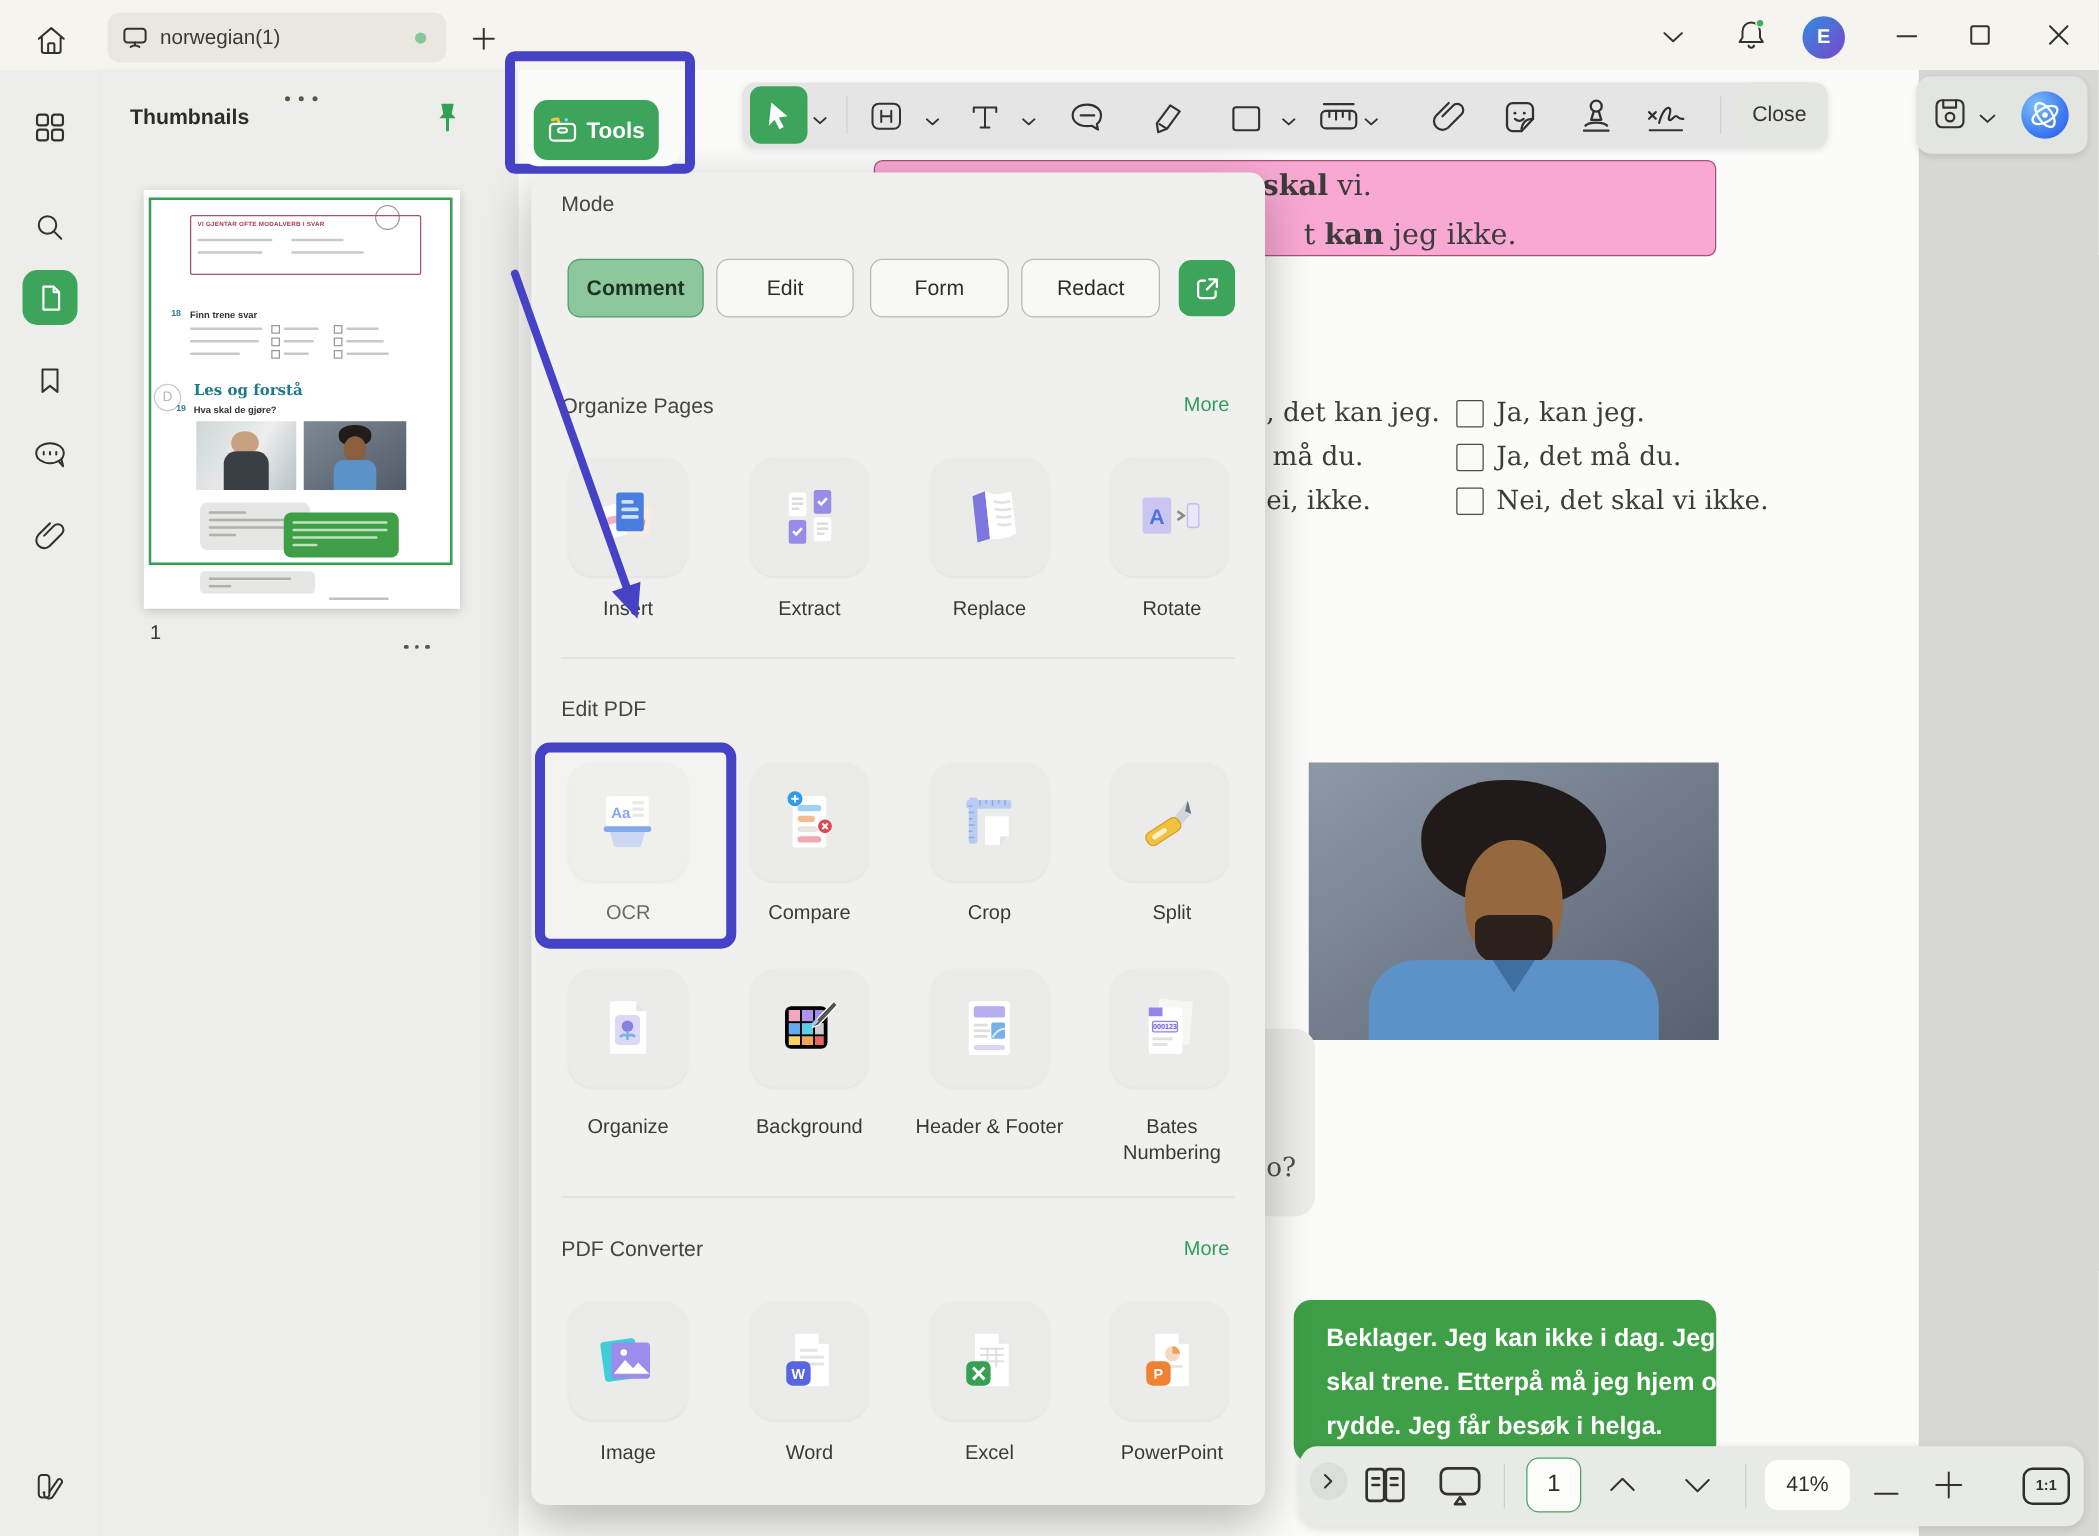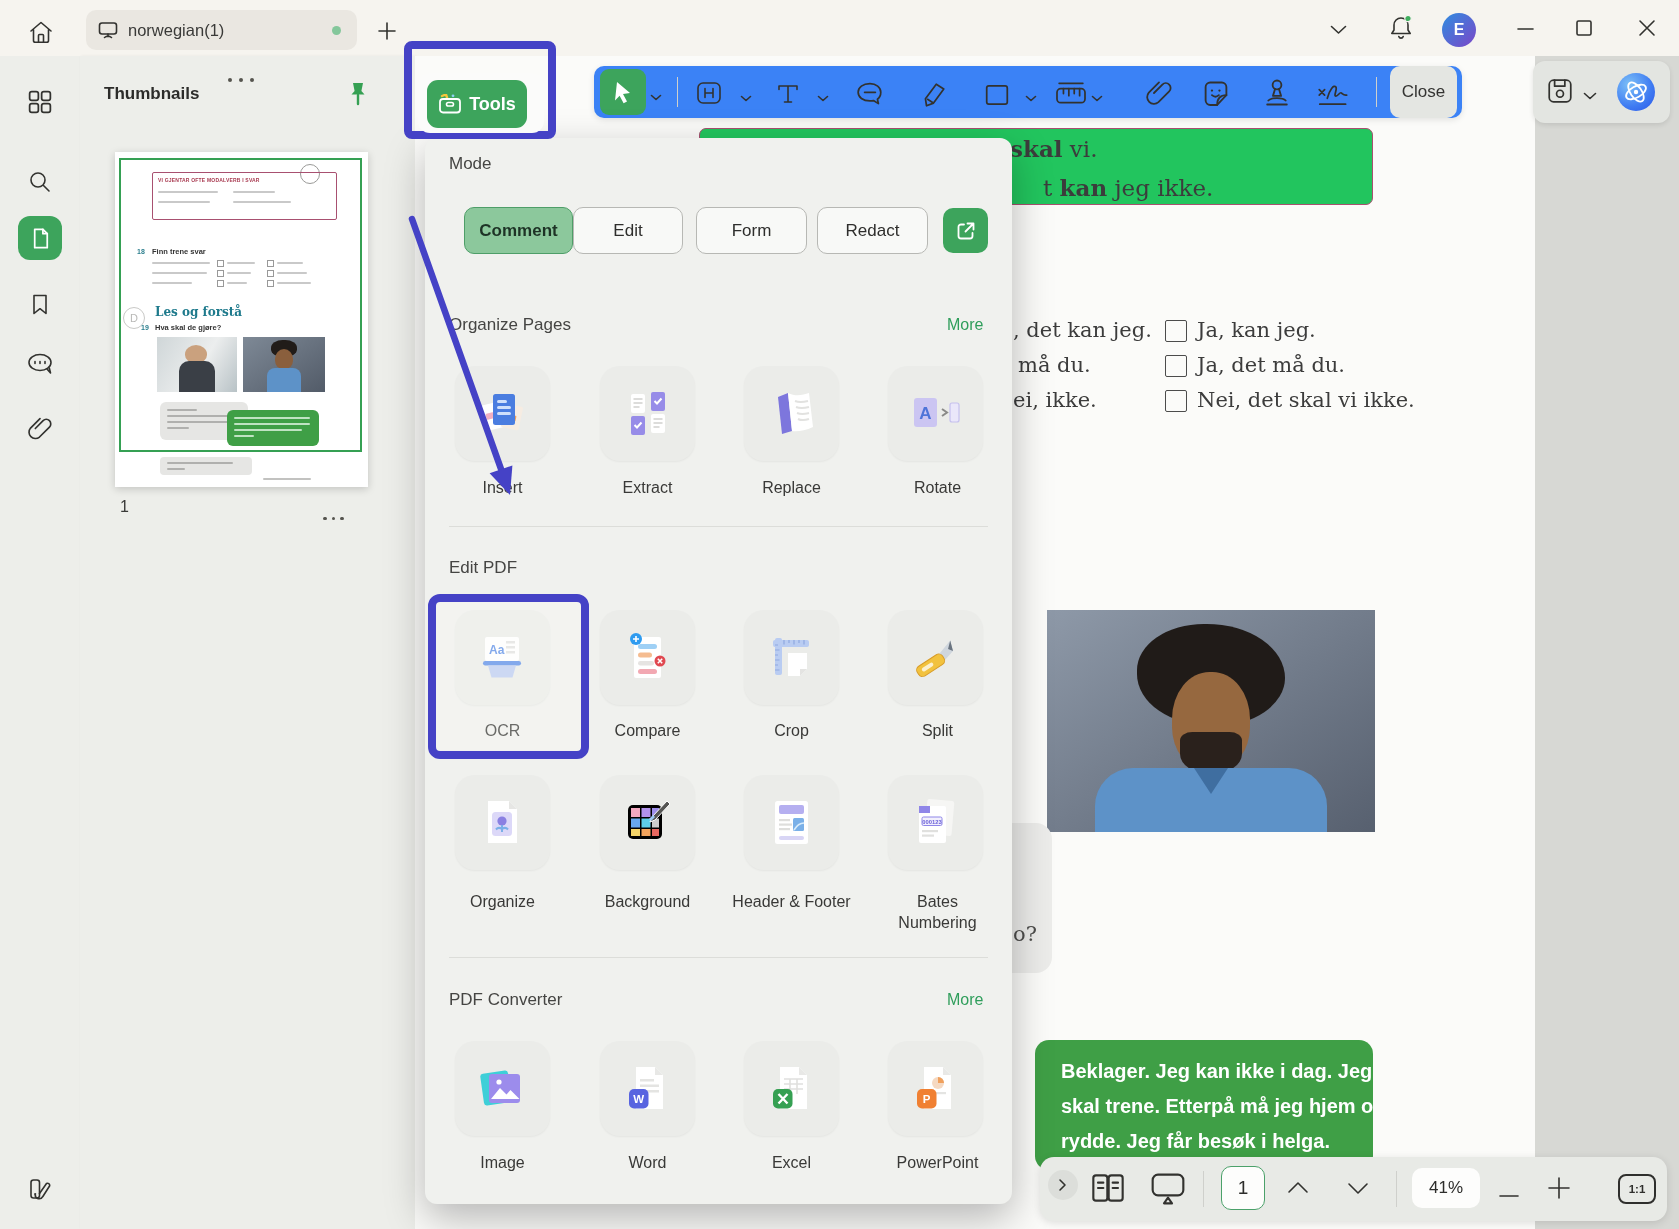--- a/index.html
+++ b/index.html
@@ -25,31 +25,31 @@
   .rail-active{background:#3da45c;}
   .handle-dot{width:4px;height:4px;border-radius:50%;background:#55544f;display:inline-block;margin-right:7px;}
   .panel-title{font-size:17px;font-weight:bold;color:#2c2c2a;}
   .thumb-card{left:35px;top:96px;width:253px;height:335px;background:#fff;box-shadow:0 2px 8px rgba(0,0,0,.18);}
   .thumb-border{position:absolute;left:4px;top:6px;width:243px;height:294px;border:2.5px solid #35a053;box-sizing:border-box;}
   .tl{position:absolute;background:#c9c9c9;height:2px;border-radius:1px;}
 
   
   .docpage{left:415px;top:56px;width:1120px;height:1173px;background:#fbfbf9;}
   .serif{font-family:"DejaVu Serif","Liberation Serif",serif;color:#3c3c3c;}
-  .refbox{left:699px;top:128px;width:674px;height:77px;border:1.6px solid #a85070;border-radius:7px;box-sizing:border-box;background:#22c55e;}
+  .refbox{left:699px;top:128px;width:674px;height:77px;border:1.6px solid #a85070;border-radius:7px;box-sizing:border-box;background:#f9a8d4;}
   .ansrow{font-size:21px;}
   .chk{width:22px;height:22px;border:1.6px solid #4c4c4c;border-radius:2px;box-sizing:border-box;background:#fbfbf9;}
   .photo{left:1047px;top:610px;width:328px;height:222px;background:linear-gradient(145deg,#8e99a8,#57606f);overflow:hidden;}
   .gbubble{left:890px;top:823px;width:162px;height:150px;background:#ececea;border-radius:16px;}
   .greenbubble{left:1035px;top:1040px;width:338px;height:130px;background:#3f9f46;border-radius:14px;
                overflow:hidden;box-sizing:border-box;padding:14px 24px 0 26px;}
   .greenbubble div{color:#fff;font-size:20px;font-weight:bold;line-height:35px;white-space:nowrap;}
 
   
-  .toolbar{left:594px;top:66px;width:868px;height:52px;background:#3b82f6;border-radius:10px;
+  .toolbar{left:594px;top:66px;width:868px;height:52px;background:#e5e5e5;border-radius:10px;
            box-shadow:0 2px 6px rgba(0,0,0,.10);}
   .tbdiv{width:1px;height:30px;background:#cfd0cc;position:absolute;top:11px;}
   .closebtn{position:absolute;left:796px;top:0;width:67px;height:52px;background:#e4e6e2;border-radius:10px;
             display:flex;align-items:center;justify-content:center;font-size:17px;color:#343432;}
   .selectbtn{position:absolute;left:6px;top:3px;width:46px;height:46px;background:#3da45c;border-radius:9px;
              display:flex;align-items:center;justify-content:center;}
 
   
   .rightstrip{left:1535px;top:56px;width:144px;height:1173px;background:#d7d8d4;}
   .saveai{left:1533px;top:61px;width:137px;height:62px;background:#e3e5e1;border-radius:12px;
@@ -432,21 +432,21 @@
           <path class="ic" d="M3,22.5 h24"></path>
         </svg>
     </div>
     <div class="tbdiv" style="left:782px;"></div>
     <div class="closebtn">Close</div>
   </div>
 
   <div class="abs menu">
 
     <div class="mlabel" style="left:24px;top:16px;">Mode</div>
-    <div class="modebtn sel" style="left:39px;width:109px;">Comment</div>
+    <div class="modebtn sel" style="left:29px;width:109px;">Comment</div>
     <div class="modebtn" style="left:148px;width:110px;">Edit</div>
     <div class="modebtn" style="left:271px;width:111px;">Form</div>
     <div class="modebtn" style="left:392px;width:111px;">Redact</div>
     <div class="extbtn">
       <svg width="22" height="22" viewBox="0 0 22 22">
           <path class="icw" d="M9,4.5 H6 a2.5,2.5 0 0 0 -2.5,2.5 v9 a2.5,2.5 0 0 0 2.5,2.5 h9 a2.5,2.5 0 0 0 2.5,-2.5 v-3"></path>
           <path class="icw" d="M12.5,3.5 h6 v6 M18.5,3.5 l-8,8"></path>
         </svg>
     </div>
 

